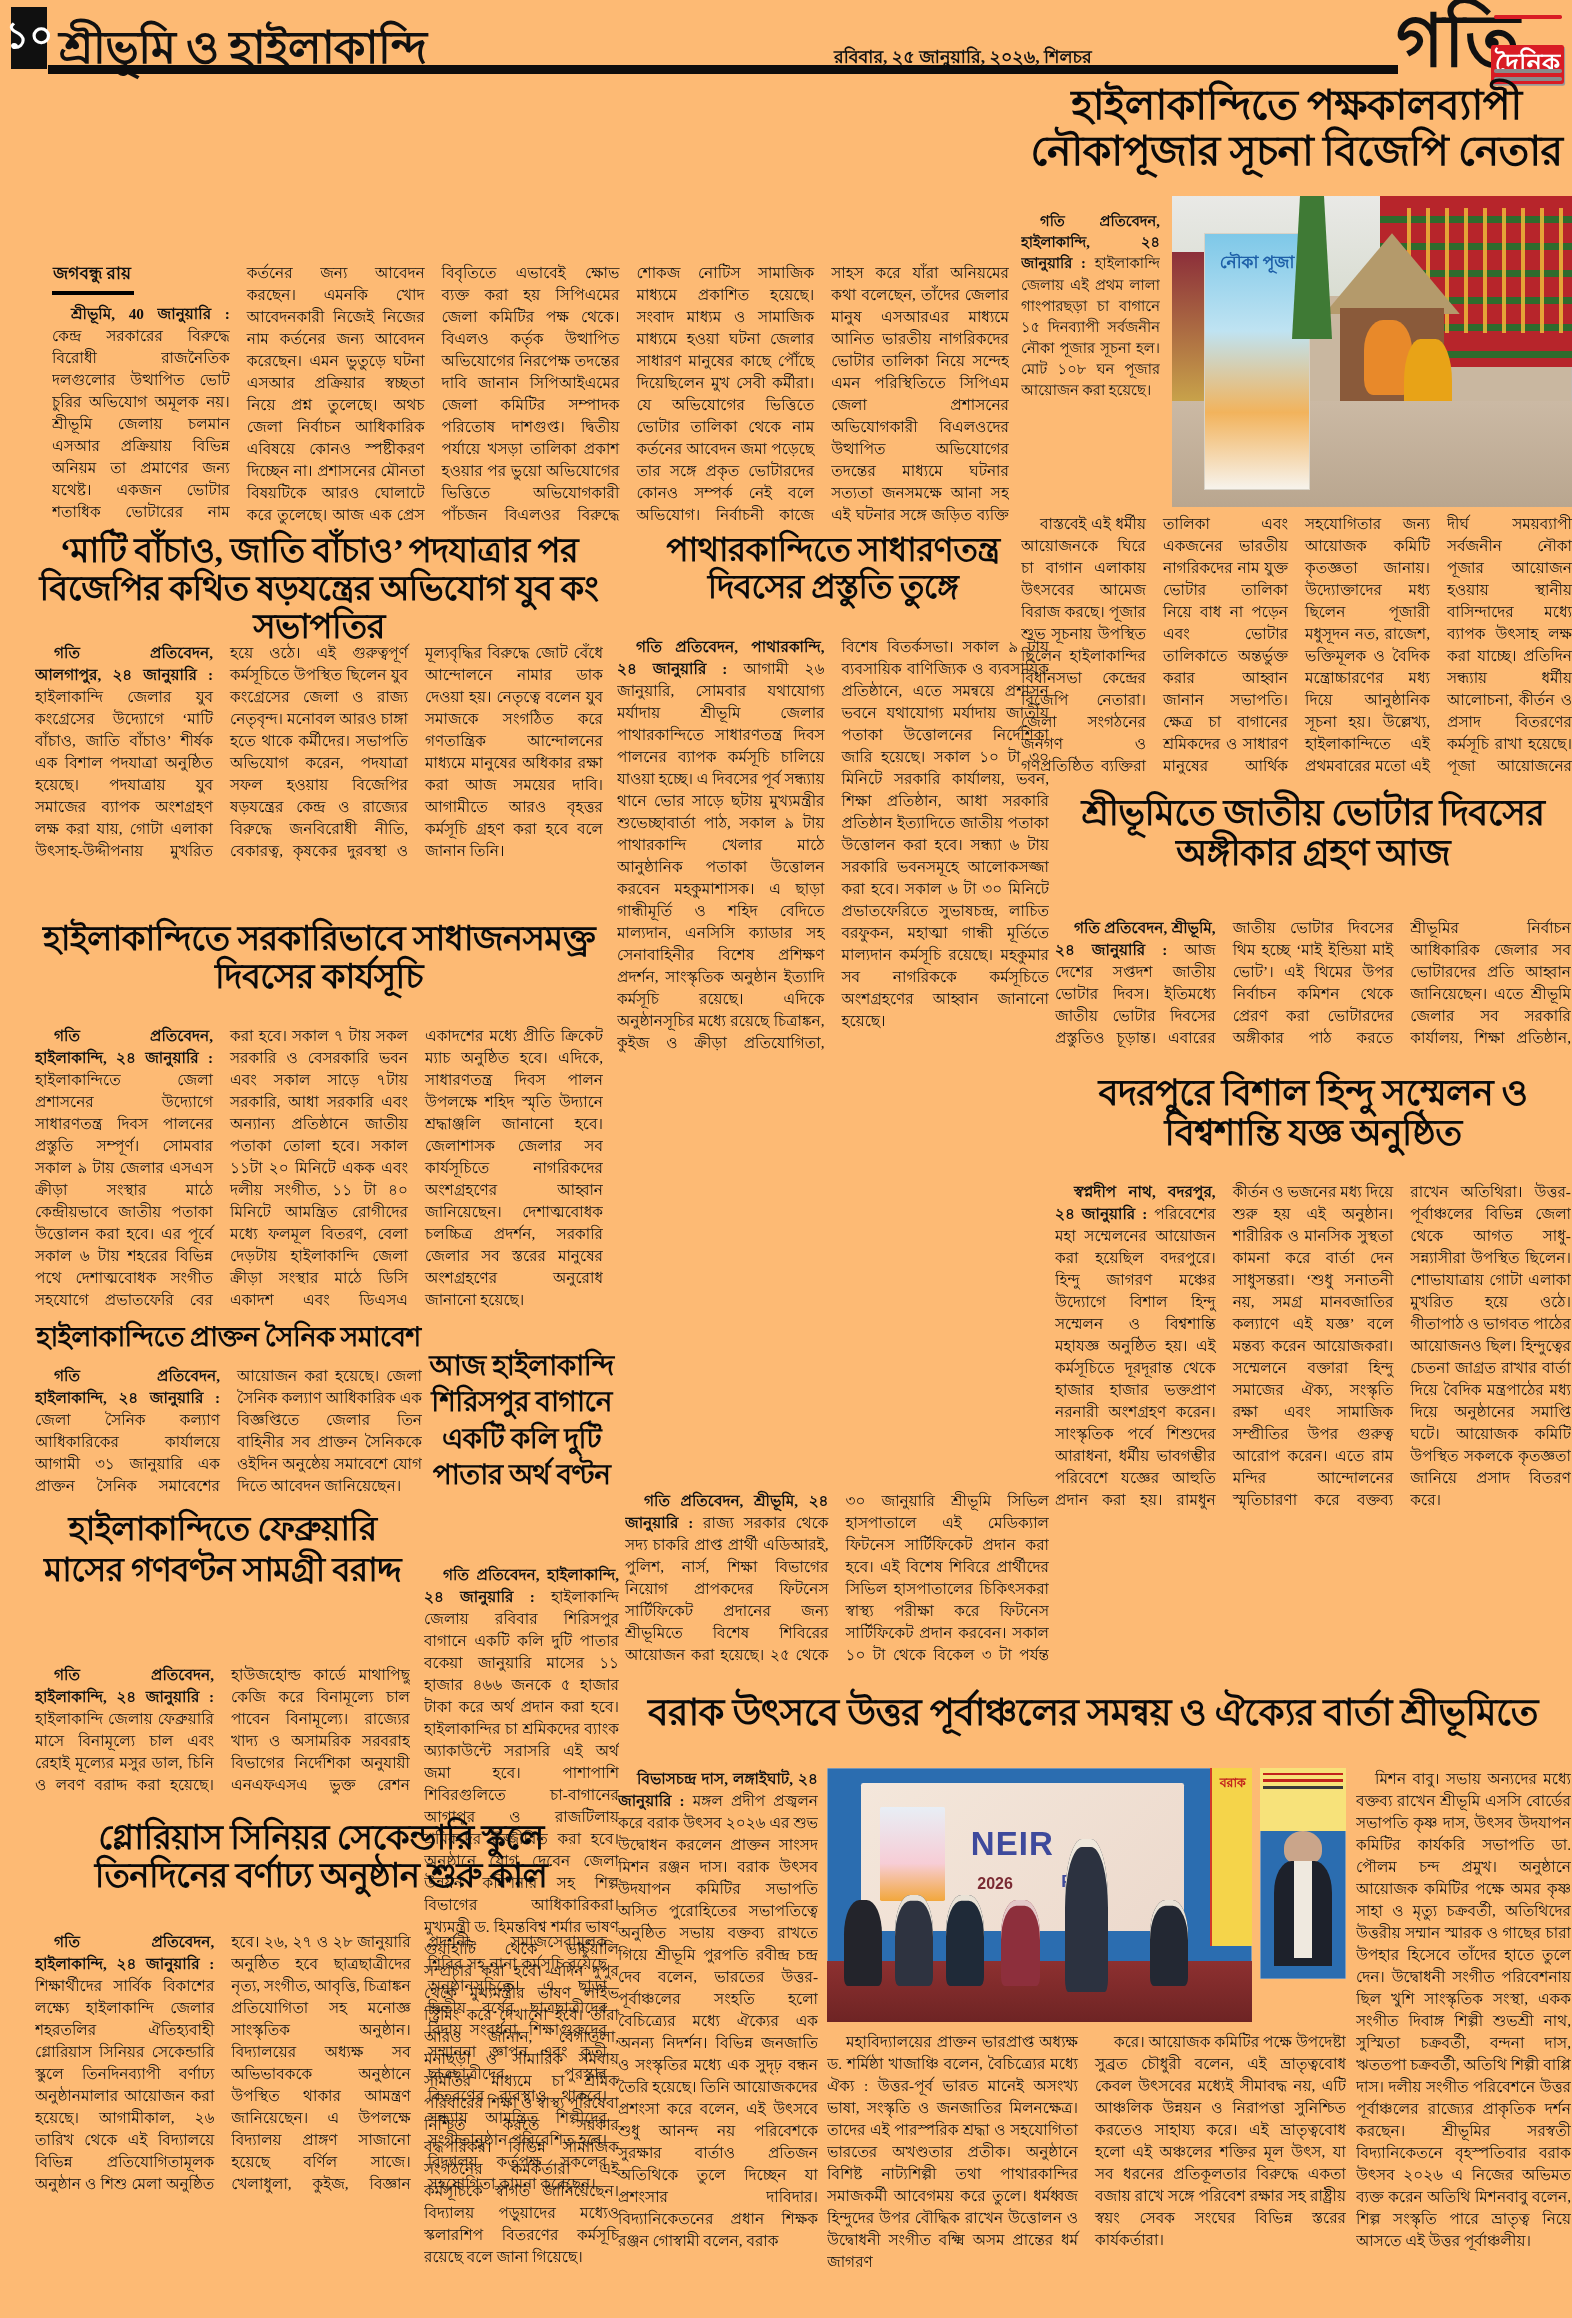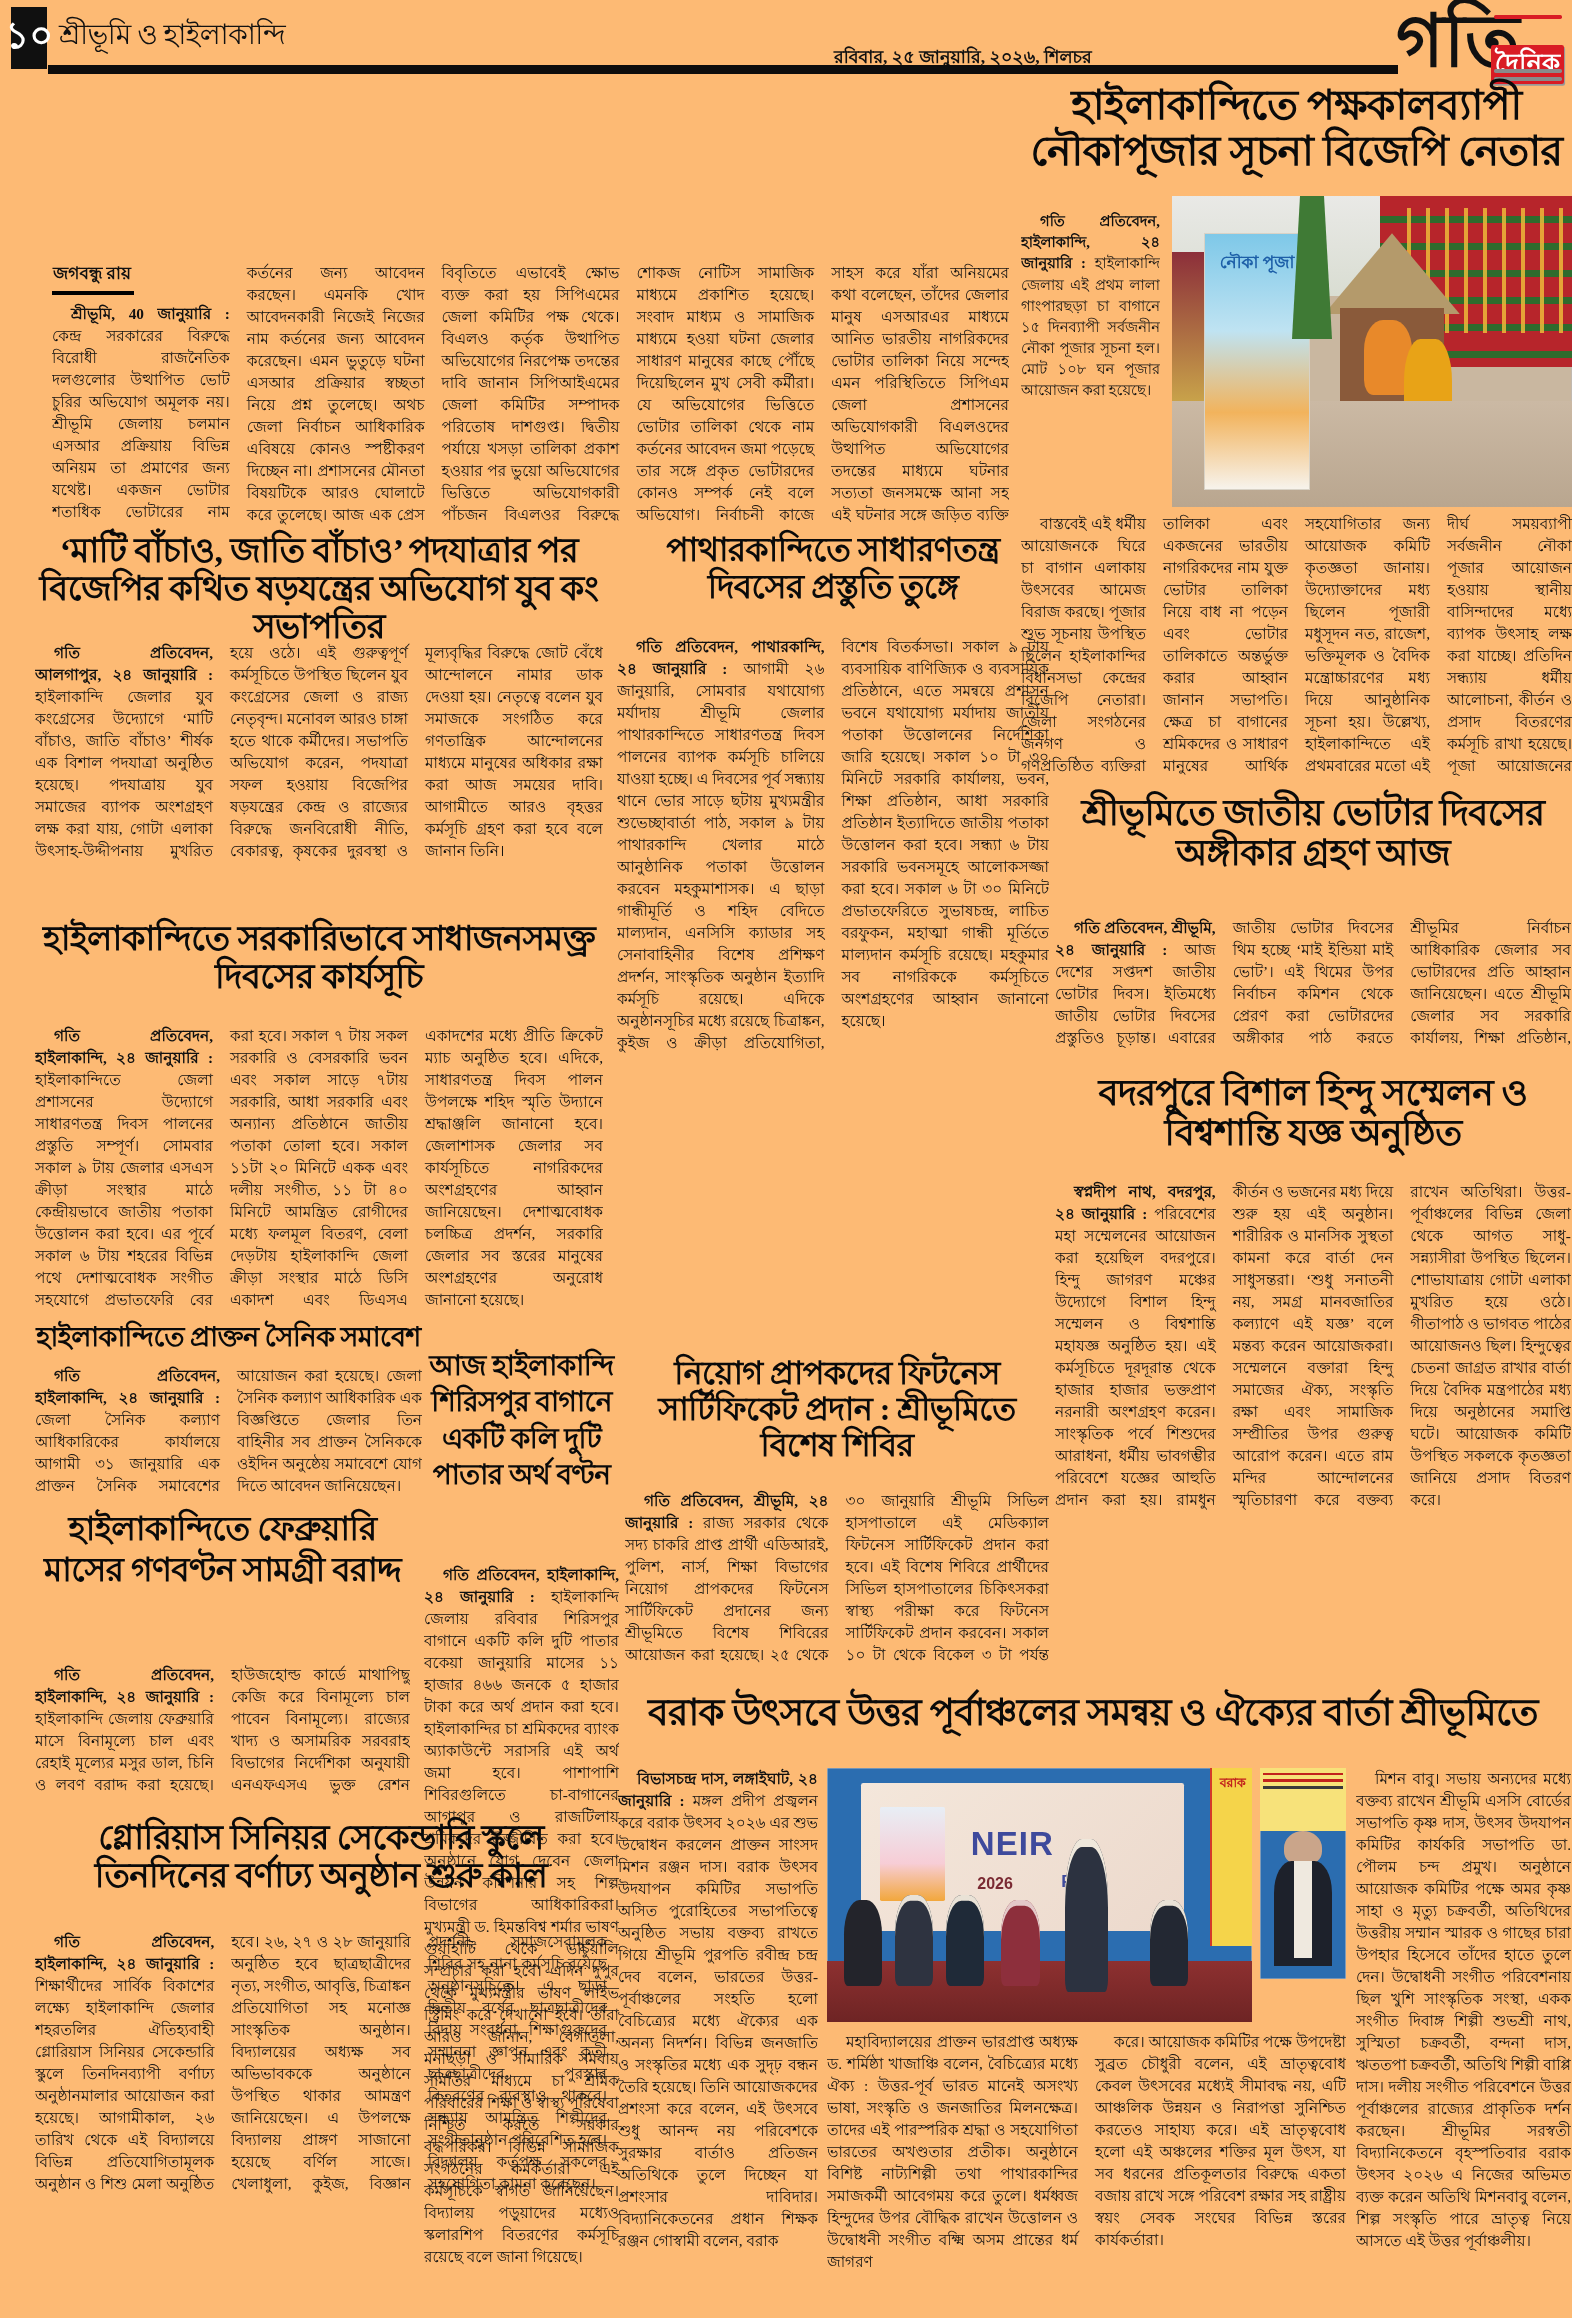--- a/index.html
+++ b/index.html
@@ -14,21 +14,21 @@
   .dateline{font-weight:bold;}
   .byline{font-weight:bold;font-size:17px;border-bottom:4px solid #000;display:inline-block;
           padding:0 3.4px 4.5px 1.1px;margin-bottom:8px;text-indent:0;}
   .cols-2{column-count:2;column-gap:17px;}
   .cols-3{column-count:3;column-gap:17px;}
   .cols-4{column-count:4;column-gap:17px;}
   .cols-5{column-count:5;column-gap:17px;}
   
   .pagebox{background:#101010;color:#fff;font-weight:bold;display:flex;align-items:center;
            justify-content:center;font-size:37px;}
-  .section-title{font-weight:normal;font-size:28px;letter-spacing:-0.6px;}
+  .section-title{font-weight:bold;font-size:45px;letter-spacing:-0.6px;}
   .header-rule{background:#0d0d0d;}
   .date-line{font-weight:bold;font-size:17.6px;}
   .logo-main{font-weight:bold;font-size:73px;line-height:1;}
   .logo-box{background:#d91c24;color:#fff;font-weight:bold;font-size:26px;display:flex;
             align-items:center;justify-content:center;border-radius:2.3px;box-shadow:1.1px 1.7px 0 #999;margin-top:20px;}
   .logo-tag{background:#d91c24;height:4.5px;border-radius:1.7px;}
   .logo-sub{background:#8a8a8a;height:3.4px;border-radius:1.7px;}
   
   .photo{overflow:hidden;box-shadow:0 0 0 0.6px #bbb inset;}
   .ph-layer{position:absolute;}
@@ -118,21 +118,20 @@
     <p><strong class="dateline">গতি প্রতিবেদন, হাইলাকান্দি, ২৪ জানুয়ারি :</strong>
        <span>জেলা সৈনিক কল্যাণ আধিকারিকের কার্যালয়ে আগামী ৩১ জানুয়ারি এক প্রাক্তন সৈনিক সমাবেশের আয়োজন করা হয়েছে। জেলা সৈনিক কল্যাণ আধিকারিক এক বিজ্ঞপ্তিতে জেলার তিন বাহিনীর সব প্রাক্তন সৈনিককে ওইদিন অনুষ্ঠেয় সমাবেশে যোগ দিতে আবেদন জানিয়েছেন।</span></p>
   </div>
 
   <div class="abs headline" style="left:424px;top:1348px;width:195px;font-size:28px;line-height:1.3;">আজ হাইলাকান্দি শিরিসপুর বাগানে একটি কলি দুটি পাতার অর্থ বণ্টন</div>
   <div class="abs body-text" style="left:424px;top:1564px;width:195px;height:748px;">
     <p><strong class="dateline">গতি প্রতিবেদন, হাইলাকান্দি, ২৪ জানুয়ারি :</strong>
        <span>হাইলাকান্দি জেলায় রবিবার শিরিসপুর বাগানে একটি কলি দুটি পাতার বকেয়া জানুয়ারি মাসের ১১ হাজার ৪৬৬ জনকে ৫ হাজার টাকা করে অর্থ প্রদান করা হবে। হাইলাকান্দির চা শ্রমিকদের ব্যাংক অ্যাকাউন্টে সরাসরি এই অর্থ জমা হবে। পাশাপাশি শিবিরগুলিতে চা-বাগানের আগাপুর ও রাজটিলায় শ্রমিকদের উজ্জীবিত করা হবে। অনুষ্ঠানে যোগ দেবেন জেলা উন্নয়ন কমিশনার সহ শিল্প বিভাগের আধিকারিকরা। মুখ্যমন্ত্রী ড. হিমন্তবিশ্ব শর্মার ভাষণ গুয়াহাটি থেকে ভার্চুয়ালি সম্প্রচার করা হবে। এদিন দুপুর থেকে মুখ্যমন্ত্রীর ভাষণ লাইভ স্ট্রিমিং করে দেখানো হবে। তাঁরা আরও জানান, বেগাতলা, মনাছড়া ও সামারিক সমবায় সমিতির মাধ্যমে চা শ্রমিক পরিবারের শিক্ষা ও স্বাস্থ্য পরিষেবা নিশ্চিত করতে সরকার বদ্ধপরিকর। বিভিন্ন সামাজিক সংগঠনের কর্মকর্তারা এই কর্মসূচিকে স্বাগত জানিয়েছেন। বিদ্যালয় পড়ুয়াদের মধ্যেও স্কলারশিপ বিতরণের কর্মসূচি রয়েছে বলে জানা গিয়েছে।</span></p>
   </div>
 
-  <div class="abs headline" style="left:625px;top:1356px;width:424px;font-size:32px;">নিয়োগ প্রাপকদের ফিটনেস সার্টিফিকেট প্রদান : শ্রীভূমিতে বিশেষ শিবির</div>
   <div class="abs body-text cols-2" style="left:625px;top:1490px;width:424px;height:193px;">
     <p><strong class="dateline">গতি প্রতিবেদন, শ্রীভূমি, ২৪ জানুয়ারি :</strong>
        <span>রাজ্য সরকার থেকে সদ্য চাকরি প্রাপ্ত প্রার্থী এডিআরই, পুলিশ, নার্স, শিক্ষা বিভাগের নিয়োগ প্রাপকদের ফিটনেস সার্টিফিকেট প্রদানের জন্য শ্রীভূমিতে বিশেষ শিবিরের আয়োজন করা হয়েছে। ২৫ থেকে ৩০ জানুয়ারি শ্রীভূমি সিভিল হাসপাতালে এই মেডিক্যাল ফিটনেস সার্টিফিকেট প্রদান করা হবে। এই বিশেষ শিবিরে প্রার্থীদের সিভিল হাসপাতালের চিকিৎসকরা স্বাস্থ্য পরীক্ষা করে ফিটনেস সার্টিফিকেট প্রদান করবেন। সকাল ১০ টা থেকে বিকেল ৩ টা পর্যন্ত এই পরিষেবা চালু থাকবে। যে সব প্রার্থীর নিয়োগ পত্র পেয়েছেন তাদের নিয়োগ পত্র সহ উপস্থিত থাকতে বলা হয়েছে বলে শ্রীভূমির সিভিল হাসপাতালের ভারপ্রাপ্ত অধীক্ষক এক প্রেস বার্তায় জানিয়েছেন।</span></p>
   </div>
 
   <div class="abs headline" style="left:35px;top:1509px;width:375px;font-size:33px;line-height:1.25;">হাইলাকান্দিতে ফেব্রুয়ারি মাসের গণবণ্টন সামগ্রী বরাদ্দ</div>
   <div class="abs body-text cols-2" style="left:35px;top:1664px;width:375px;height:149px;">
     <p><strong class="dateline">গতি প্রতিবেদন, হাইলাকান্দি, ২৪ জানুয়ারি :</strong>
        <span>হাইলাকান্দি জেলায় ফেব্রুয়ারি মাসে বিনামূল্যে চাল এবং রেহাই মূল্যের মসুর ডাল, চিনি ও লবণ বরাদ্দ করা হয়েছে। হাউজহোল্ড কার্ডে মাথাপিছু কেজি করে বিনামূল্যে চাল পাবেন বিনামূল্যে। রাজ্যের খাদ্য ও অসামরিক সরবরাহ বিভাগের নির্দেশিকা অনুযায়ী এনএফএসএ ভুক্ত রেশন কার্ডধারীদের জন্য এই সামগ্রী বণ্টনের ব্যবস্থা করা হয়েছে। সেসব দিনগুলিতে এই সামগ্রী সংশ্লিষ্ট সুলভ মূল্যের দোকান থেকে বিতরণ করা হবে। যোগ্য সুবিধাভোগীদের নির্ধারিত সময়ের মধ্যে রেশন সামগ্রী সংগ্রহের আহ্বান জানানো হয়েছে।</span></p>
   </div>

